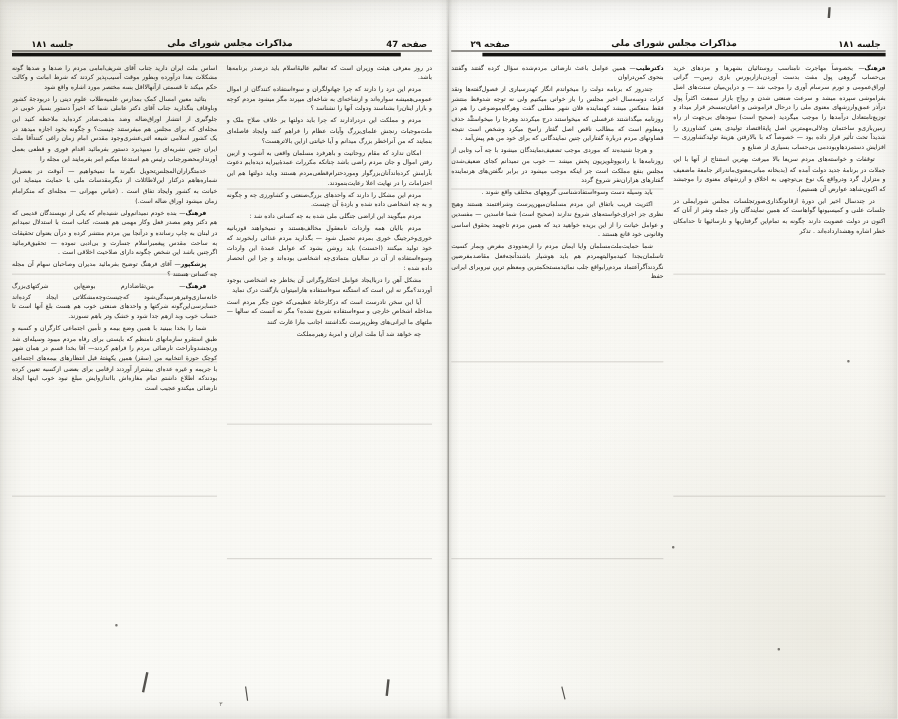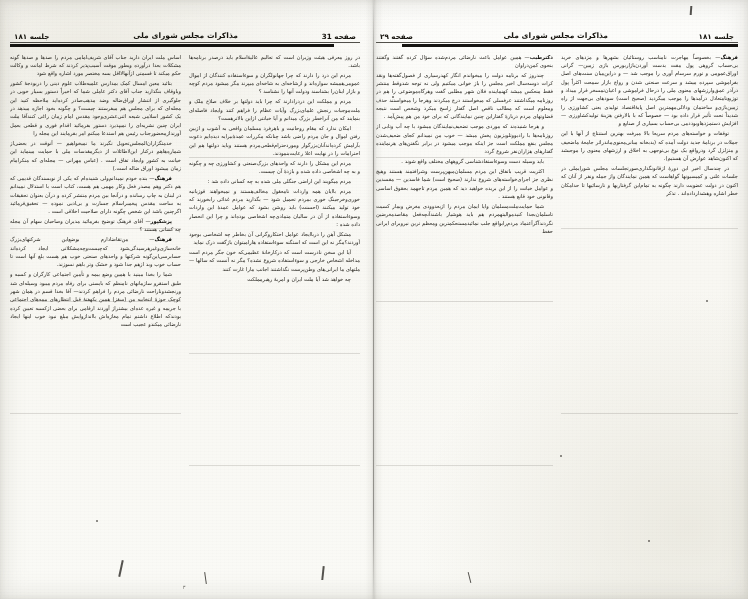--- a/index.html
+++ b/index.html
@@ -49,21 +49,21 @@
   .leaf-left{width:368px;padding:22px 8px 8px 10px;}
   .leaf-right{width:380px;padding:22px 10px 8px 8px;}
 
   
   .runhead{
     position:relative;height:18px;
     display:flex;align-items:flex-end;justify-content:space-between;
     font-size:7.2px;font-weight:bold;color:#17150f;
     letter-spacing:.2px;
   }
-  .runhead .rh-cell{white-space:nowrap;padding:0 4px;line-height:1;}
+  .runhead .rh-cell{white-space:nowrap;padding:0 4px;line-height:1;margin-left:12px;}
   .runhead .rh-title{font-size:7.6px;}
   .rule-thin{
     height:1px;background:#33302a;margin-top:2px;opacity:.85;
   }
   .rule-thick{
     height:2.2px;background:#141310;margin-top:1.4px;
   }
   .rule-wrap{position:relative;}
   
   .rule-thick.short-right{margin-left:0;margin-right:26px;}
@@ -149,21 +149,21 @@
         <p><span>باید وسیله دست وسوءاستفادشناسی گروههای مختلف واقع شوند .</span></p>
         <p><span>اکثریت قریب باتفاق این مردم مسلمان‌میهن‌پرست وشرافتمند هستند وهیچ نظری جز اجرای‌خواسته‌های شروع ندارند (صحیح است) شما فاسدین — مفسدین و عوامل خیانت را از این بریده خواهید دید که همین مردم تاجهمد بحقوق اساسی وقانونی خود قانع هستند .</span></p>
         <p><span>شما حمایت‌ملت‌مسلمان وایا ایمان مردم را ازبعدوودی مغرض وبمار کسیت تاسلمان‌بجدا کنیدموالیتهمردم هم باید هوشیار باشندآنچه‌فعل مقاصدمغرضین نگردندآگرآعتماد مردم‌را‌بواقع جلب نمائیدمستحکمترین ومعظم ترین نیروبرای ایرانی حفظ</span></p>
       </div>
     </div>
   </div>
 
   <div class="leaf leaf-left">
 
     <div class="runhead">
-      <span class="rh-cell">صفحه 31</span>
+      <span class="rh-cell">صفحه 47</span>
       <span class="rh-cell rh-title">مذاکرات مجلس شورای ملی</span>
       <span class="rh-cell">جلسه ۱۸۱</span>
     </div>
     <div class="rule-wrap">
       <div class="rule-thin"></div>
       <div class="rule-thick short-right"></div>
     </div>
 
     <div class="cols">
       <div class="col">

